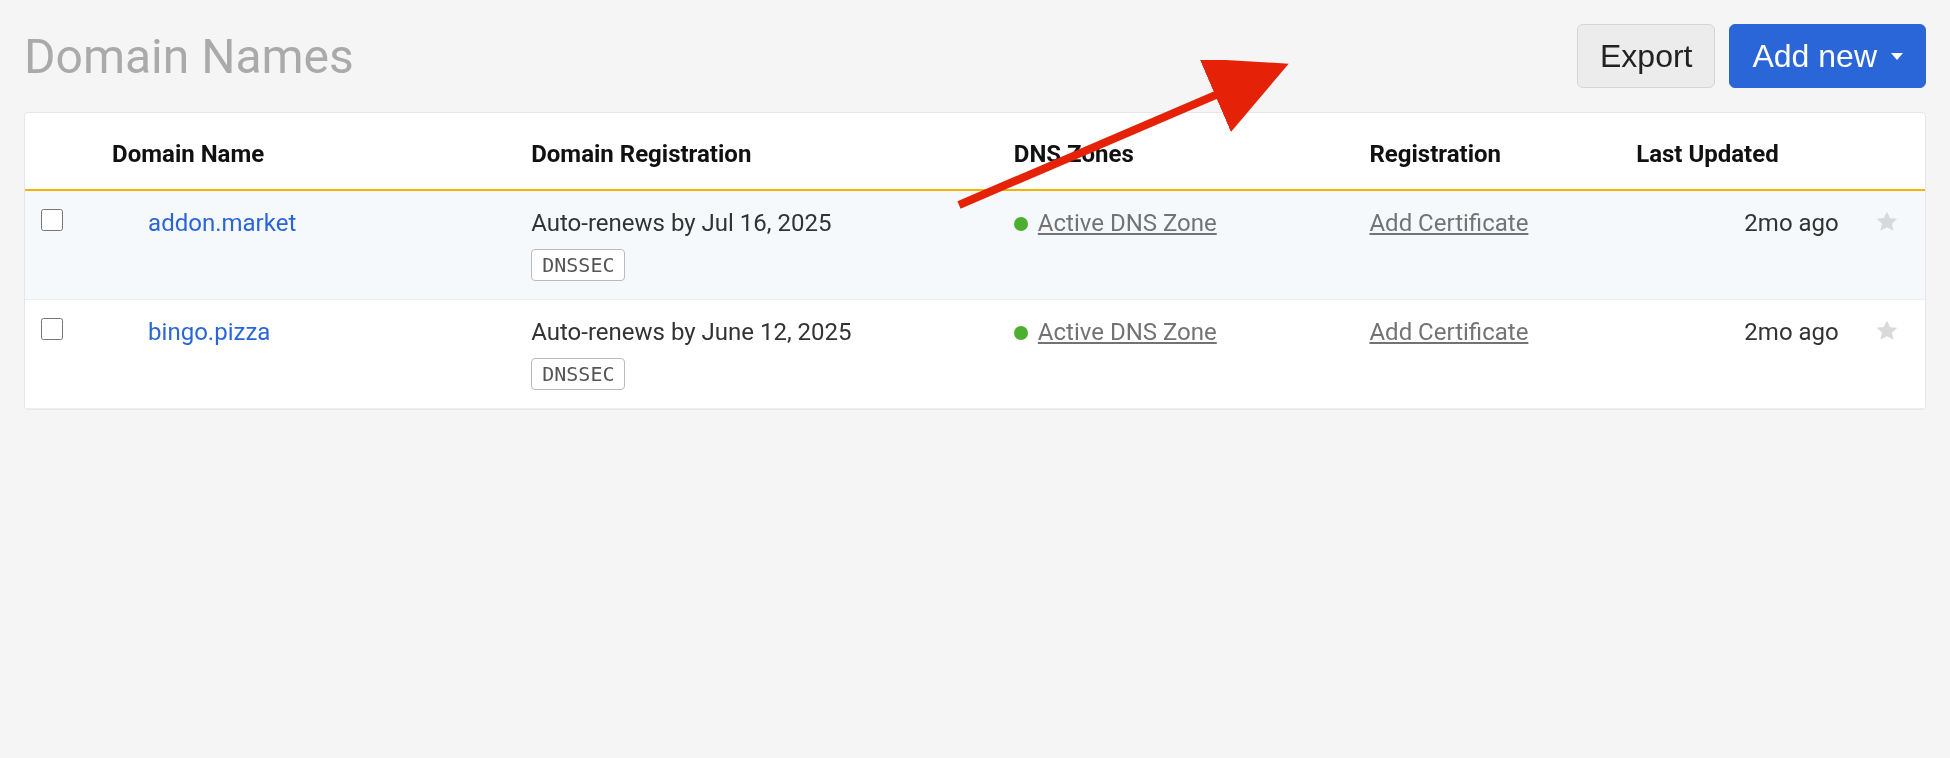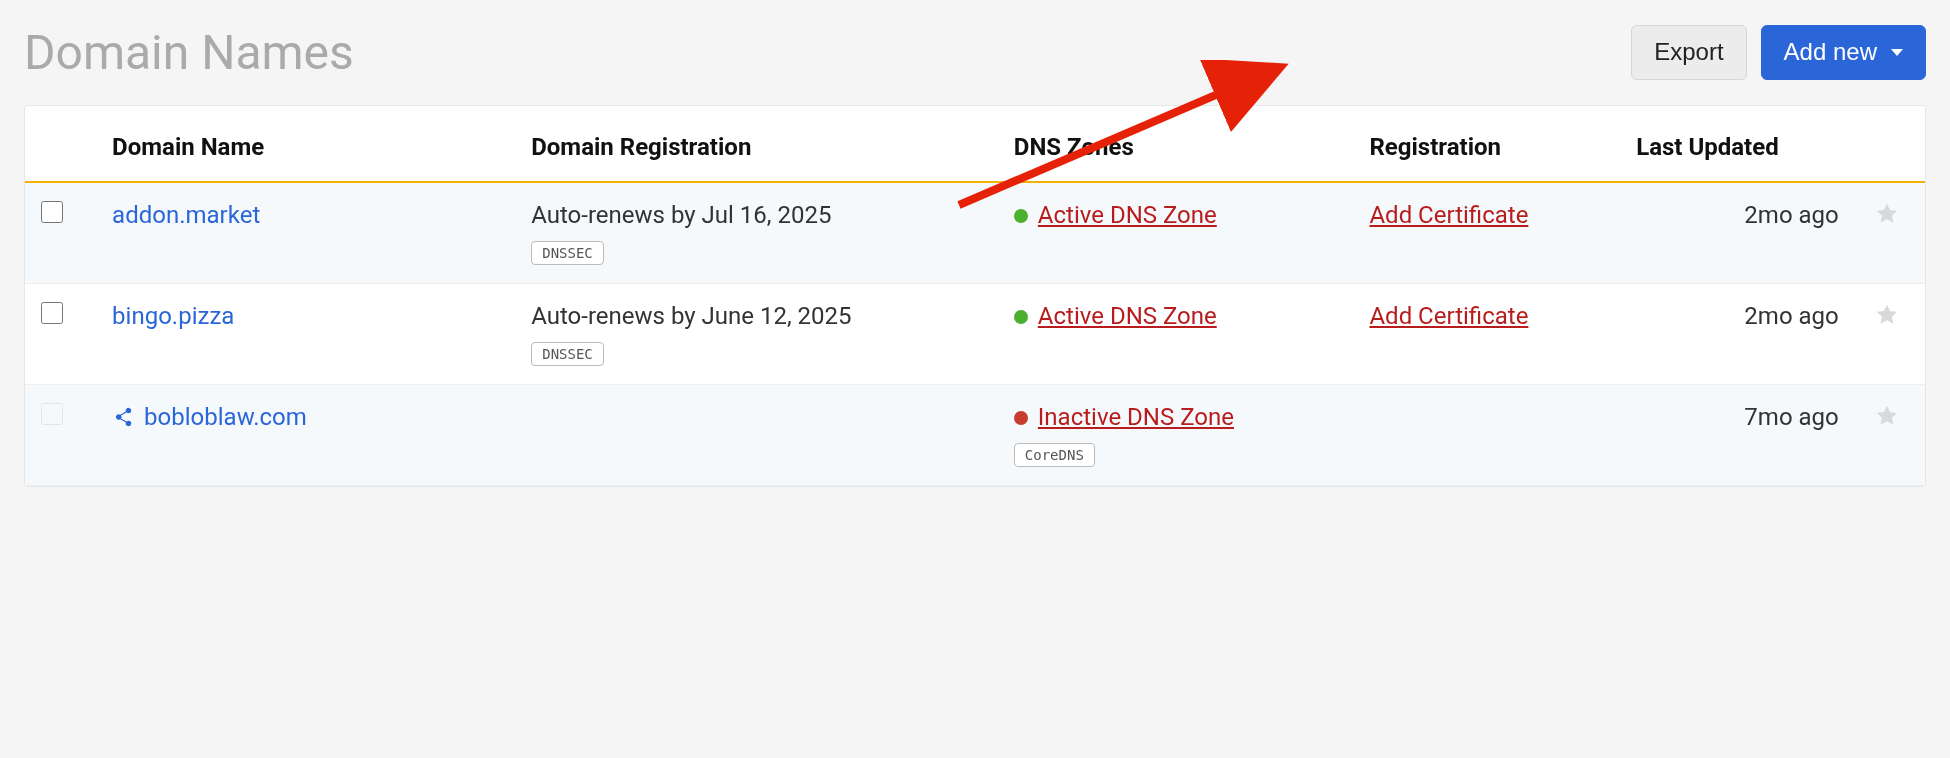--- a/index.html
+++ b/index.html
@@ -19,21 +19,21 @@
       position: relative;
     }
     .page-title {
       font-size: 48px;
       font-weight: 400;
       color: #aaa;
     }
     .header-actions { display: flex; gap: 14px; align-items: center; }
 
     .btn {
-      font-size: 24px;
+      font-size: 32px;
       padding: 12px 22px;
       border-radius: 6px;
       cursor: pointer;
       border: 1px solid transparent;
       display: inline-flex;
       align-items: center;
       gap: 10px;
       line-height: 1.2;
     }
     .btn-default {
@@ -93,26 +93,26 @@
     col.col-upd { width: 180px; }
     col.col-star { width: 60px; }
 
     .chk {
       width: 22px; height: 22px;
       cursor: pointer;
       accent-color: #2b66d9;
     }
     .chk[disabled] { opacity: .45; cursor: default; }
 
-    .domain-cell { display: flex; align-items: center; gap: 10px; }
+    .domain-cell { display: flex; align-items: center; gap: 10px; margin-left: 36px; }
     .domain-link { color: #2b66d9; text-decoration: none; cursor: pointer; }
     .share-icon { color: #2b66d9; flex-shrink: 0; }
 
     .badge {
-      font-size: 14px;
+      font-size: 20px;
       font-family: ui-monospace, SFMono-Regular, Menlo, monospace;
       border: 1px solid #bbb;
       border-radius: 4px;
       padding: 3px 10px;
       color: #555;
       display: inline-block;
       margin-top: 12px;
       background: #fff;
       cursor: default;
     }
@@ -122,21 +122,21 @@
       width: 14px; height: 14px;
       border-radius: 50%;
       display: inline-block;
       margin-top: 8px;
       flex-shrink: 0;
     }
     .dot-green { background: #4caf2f; }
     .dot-red   { background: #c83c30; }
 
     .muted-link {
-      color: #b91c1c;
+      color: #737373;
       text-decoration: underline;
       cursor: pointer;
     }
     .dns-text { max-width: 200px; }
 
     td.updated { text-align: right; color: #333; padding-right: 10px; white-space: nowrap; }
 
     .star-cell { text-align: center; }
     .star-icon {
       color: #d9d9d9;
@@ -235,41 +235,20 @@
                 <span class="status-dot dot-green"></span>
                 <a class="muted-link dns-text">Active DNS Zone</a>
               </div>
             </td>
             <td><a class="muted-link">Add Certificate</a></td>
             <td class="updated">2mo ago</td>
             <td class="star-cell"><svg width="26" height="26" class="star-icon">
                 <use href="#star"></use>
               </svg></td>
           </tr>
-          <tr>
-            <td><input type="checkbox" class="chk" disabled="" style=""></td>
-            <td>
-              <div class="domain-cell">
-                <svg width="22" height="22" class="share-icon">
-                  <use href="#share"></use>
-                </svg>
-                <a class="domain-link">bobloblaw.com</a>
-              </div>
-            </td>
-            <td></td>
-            <td><div class="dns-wrap">
-                <span class="status-dot dot-red"></span>
-                <a class="muted-link dns-text">Inactive DNS Zone</a>
-              </div><span class="badge">CoreDNS</span></td>
-            <td></td>
-            <td class="updated">7mo ago</td>
-            <td class="star-cell"><svg width="26" height="26" class="star-icon">
-                <use href="#star"></use>
-              </svg></td>
-          </tr>
         </tbody>
     </table>
   </div>
 </div>
 
 <svg width="0" height="0" style="position:absolute">
   <symbol id="star" viewBox="0 0 24 24">
       <path fill="currentColor" d="M12 2.5l2.9 6 6.6.6-5 4.5 1.5 6.5L12 16.8 5.9 20l1.5-6.5-5-4.5 6.6-.6z"></path>
     </symbol>
   <symbol id="share" viewBox="0 0 24 24">

